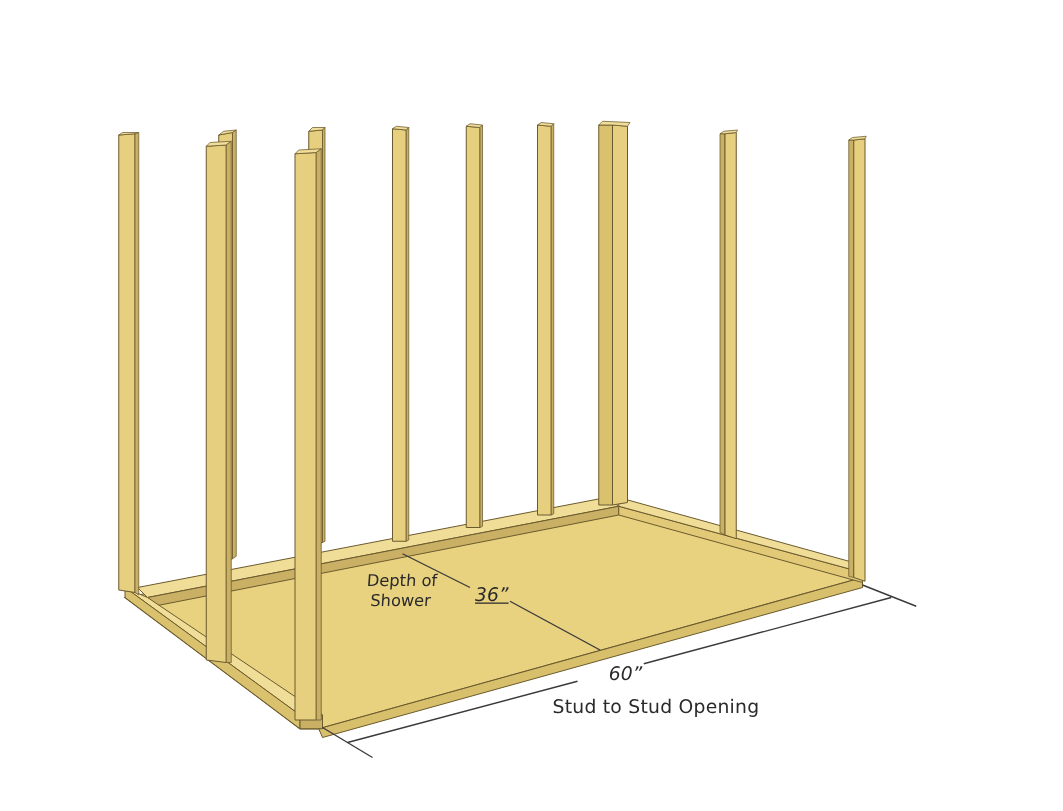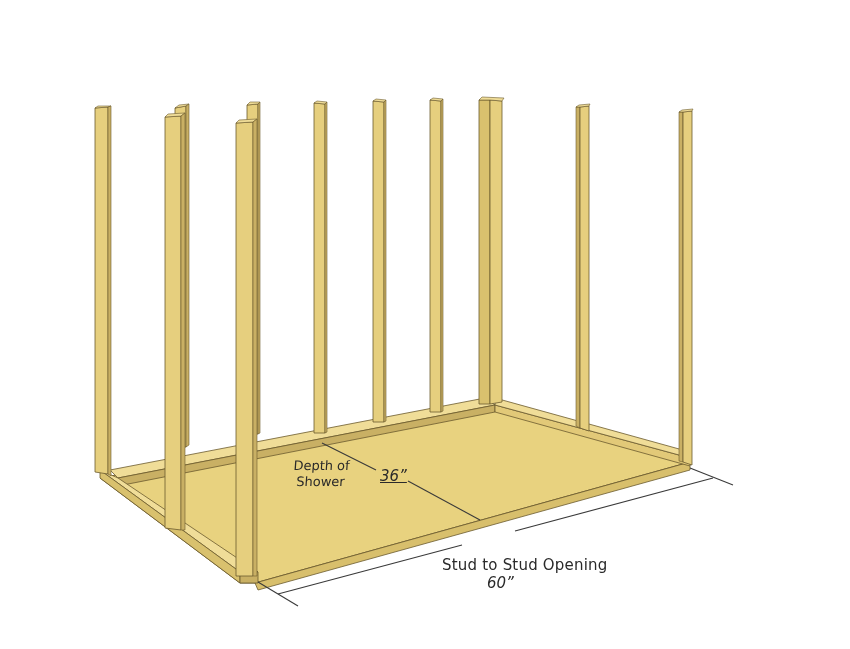--- a/index.html
+++ b/index.html
@@ -41,21 +41,20 @@
       top: 467px;
       font-size: 15px;
       font-style: italic;
       text-decoration: underline;
     }
     #width-value {
       left: 487px;
       top: 530px;
       font-size: 15px;
       font-style: italic;
-      margin-top: 44px;
     }
     #width-caption {
       left: 442px;
       top: 556px;
       font-size: 15px;
       letter-spacing: 0.2px;
       text-align: center;
     }
   </style>
 </head>

